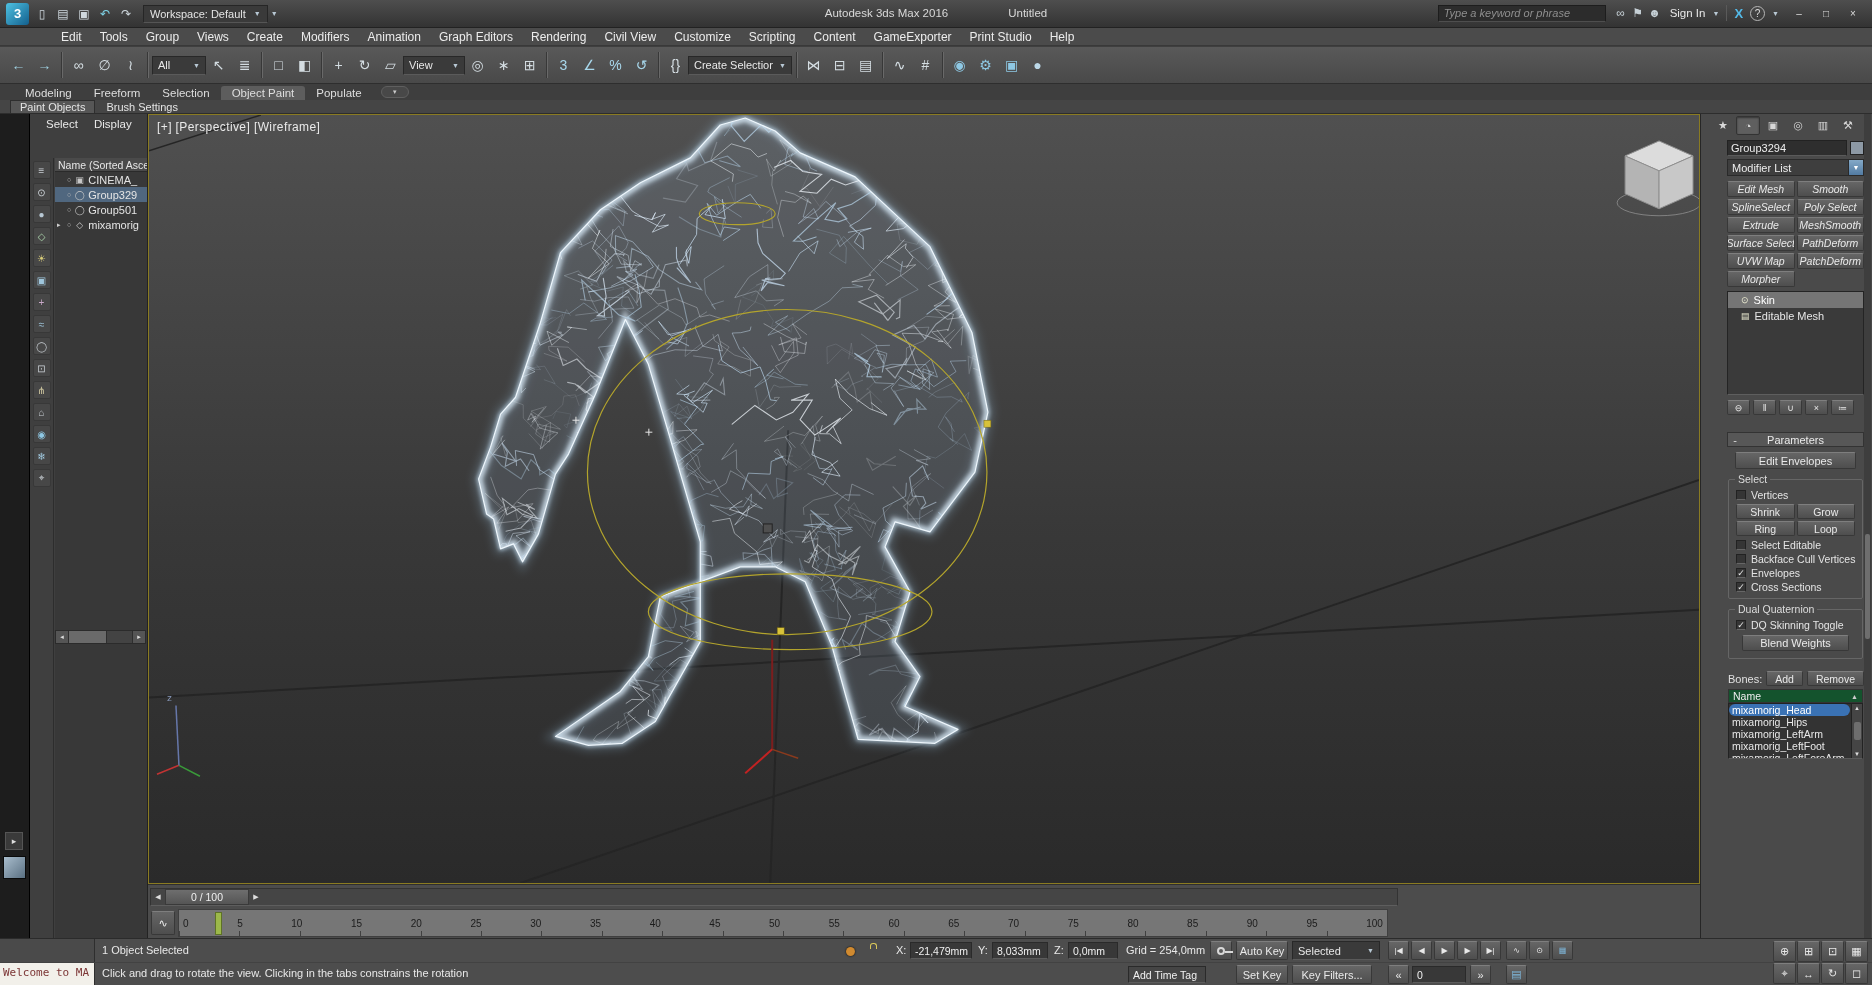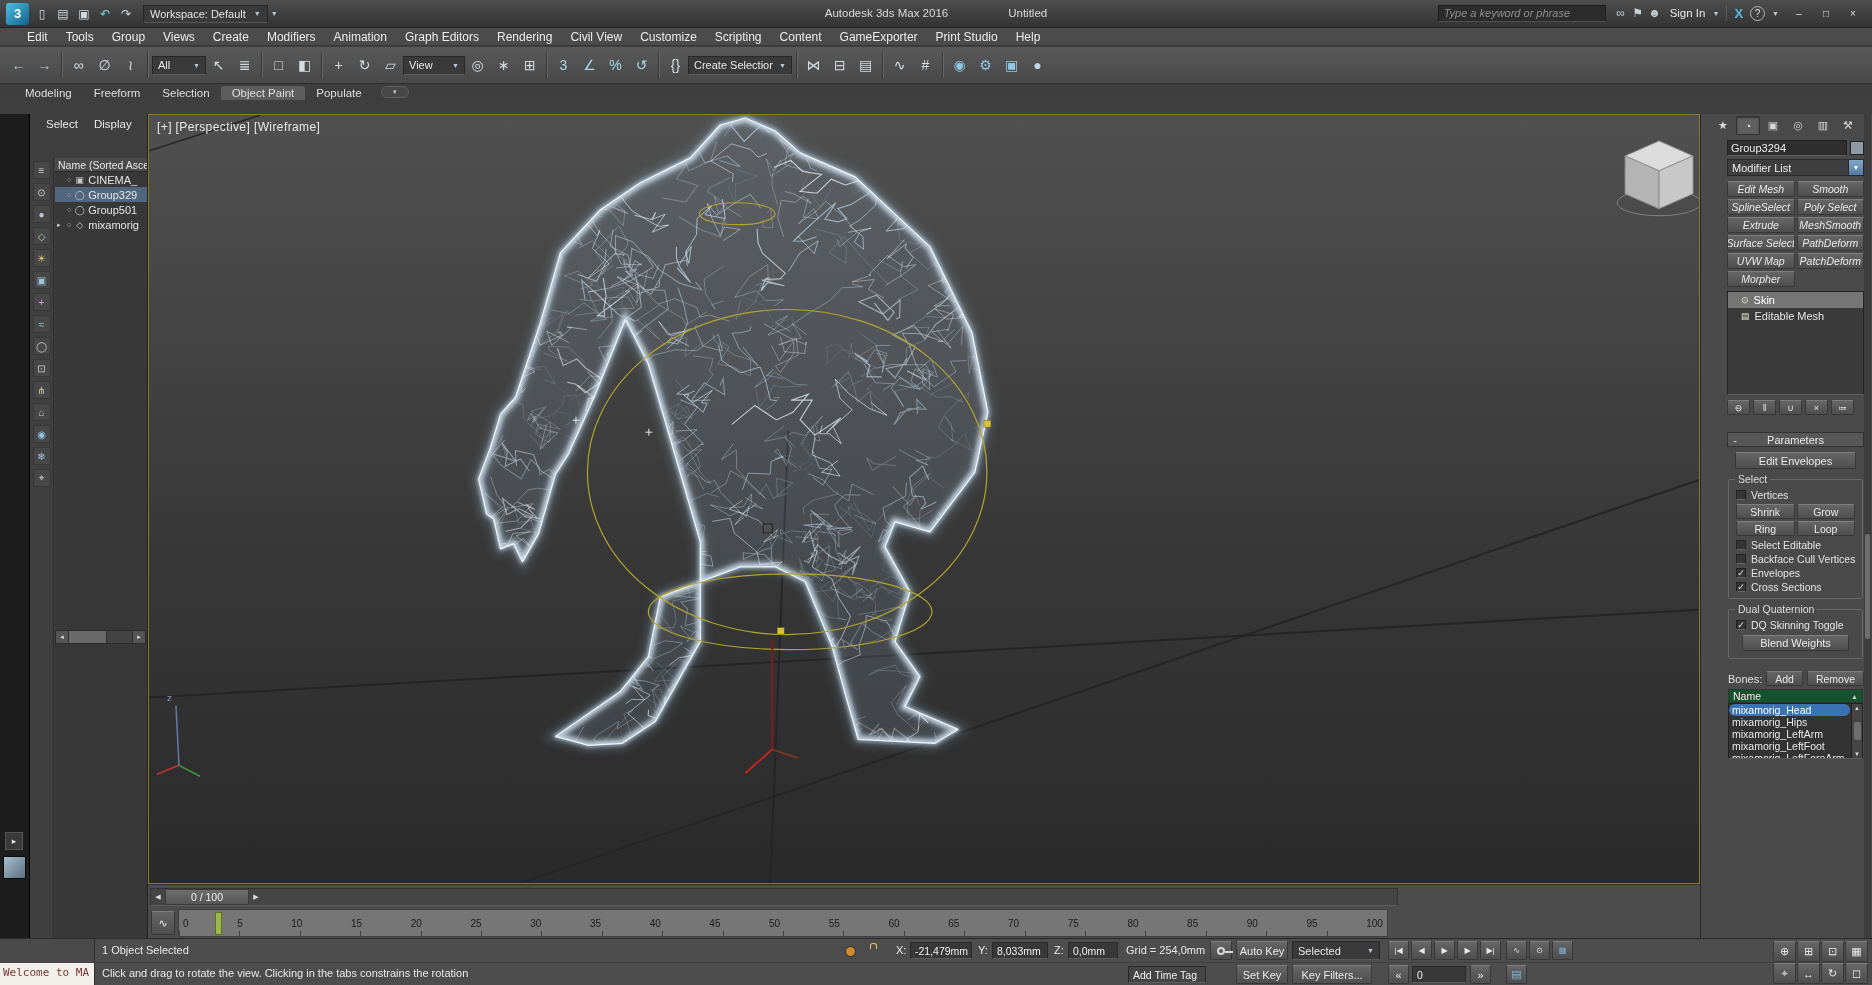--- a/index.html
+++ b/index.html
@@ -26,21 +26,21 @@
   .ti-icon { width:16px; text-align:center; color:#c6d0d6; font-size:12px; }
   .signin { font-size:11.5px; color:#e8e8e8; }
   .vsep { width:1px; height:16px; background:#5a5a5a; }
   .xlogo { color:#54bae8; font-weight:bold; font-size:13px; }
   .help { width:15px; height:15px; border:1px solid #b5b5b5; border-radius:50%; font-size:10px; color:#ddd;
     display:flex; align-items:center; justify-content:center; }
   .win-btn { width:26px; height:18px; display:flex; align-items:center; justify-content:center; color:#ddd; font-size:10px; }
 
   
   #menubar { position:absolute; left:0; top:28px; width:100%; height:18px; background:#4b4b4b;
-    border-bottom:1px solid #393939; display:flex; align-items:center; padding-left:18px; }
+    border-bottom:1px solid #393939; display:flex; align-items:center; padding-left:52px; }
   .menu-item { padding:0 9px; font-size:12px; color:#ececec; }
 
   
   #maintoolbar { position:absolute; left:0; top:47px; width:100%; height:37px;
     background:linear-gradient(#595959,#494949); border-bottom:1px solid #2e2e2e;
     display:flex; align-items:center; padding-left:6px; }
   .tb-group { display:flex; gap:1px; align-items:center; }
   .tb-icon { width:25px; height:25px; display:flex; align-items:center; justify-content:center; font-size:14px; color:#d4dde2; border-radius:2px; }
   .tb-sep { width:1px; height:26px; background:#383838; box-shadow:1px 0 0 #696969; margin:0 4px; }
   .dd { height:19px; background:#3a3a3a; border:1px solid #282828; border-bottom-color:#5a5a5a;
@@ -328,20 +328,24 @@
     <span style="display:flex">
       <span class="rtab">Modeling</span>
         <span class="rtab">Freeform</span>
         <span class="rtab">Selection</span>
         <span class="rtab active">Object Paint</span>
         <span class="rtab">Populate</span>
     </span>
     <span class="ribbon-collapse">
       <span>▾</span>
     </span>
+  </div>
+  <div id="ribbonsub">
+    <span class="subtab active">Paint Objects</span>
+      <span class="subtab">Brush Settings</span>
   </div>
 
   <div id="layoutstrip">
     <div class="ls-arrow">▸</div>
     <div class="ls-thumb"></div>
   </div>
 
   <aside id="explorer">
     <div class="ex-menus">
       <span class="ex-menu">Select</span>

